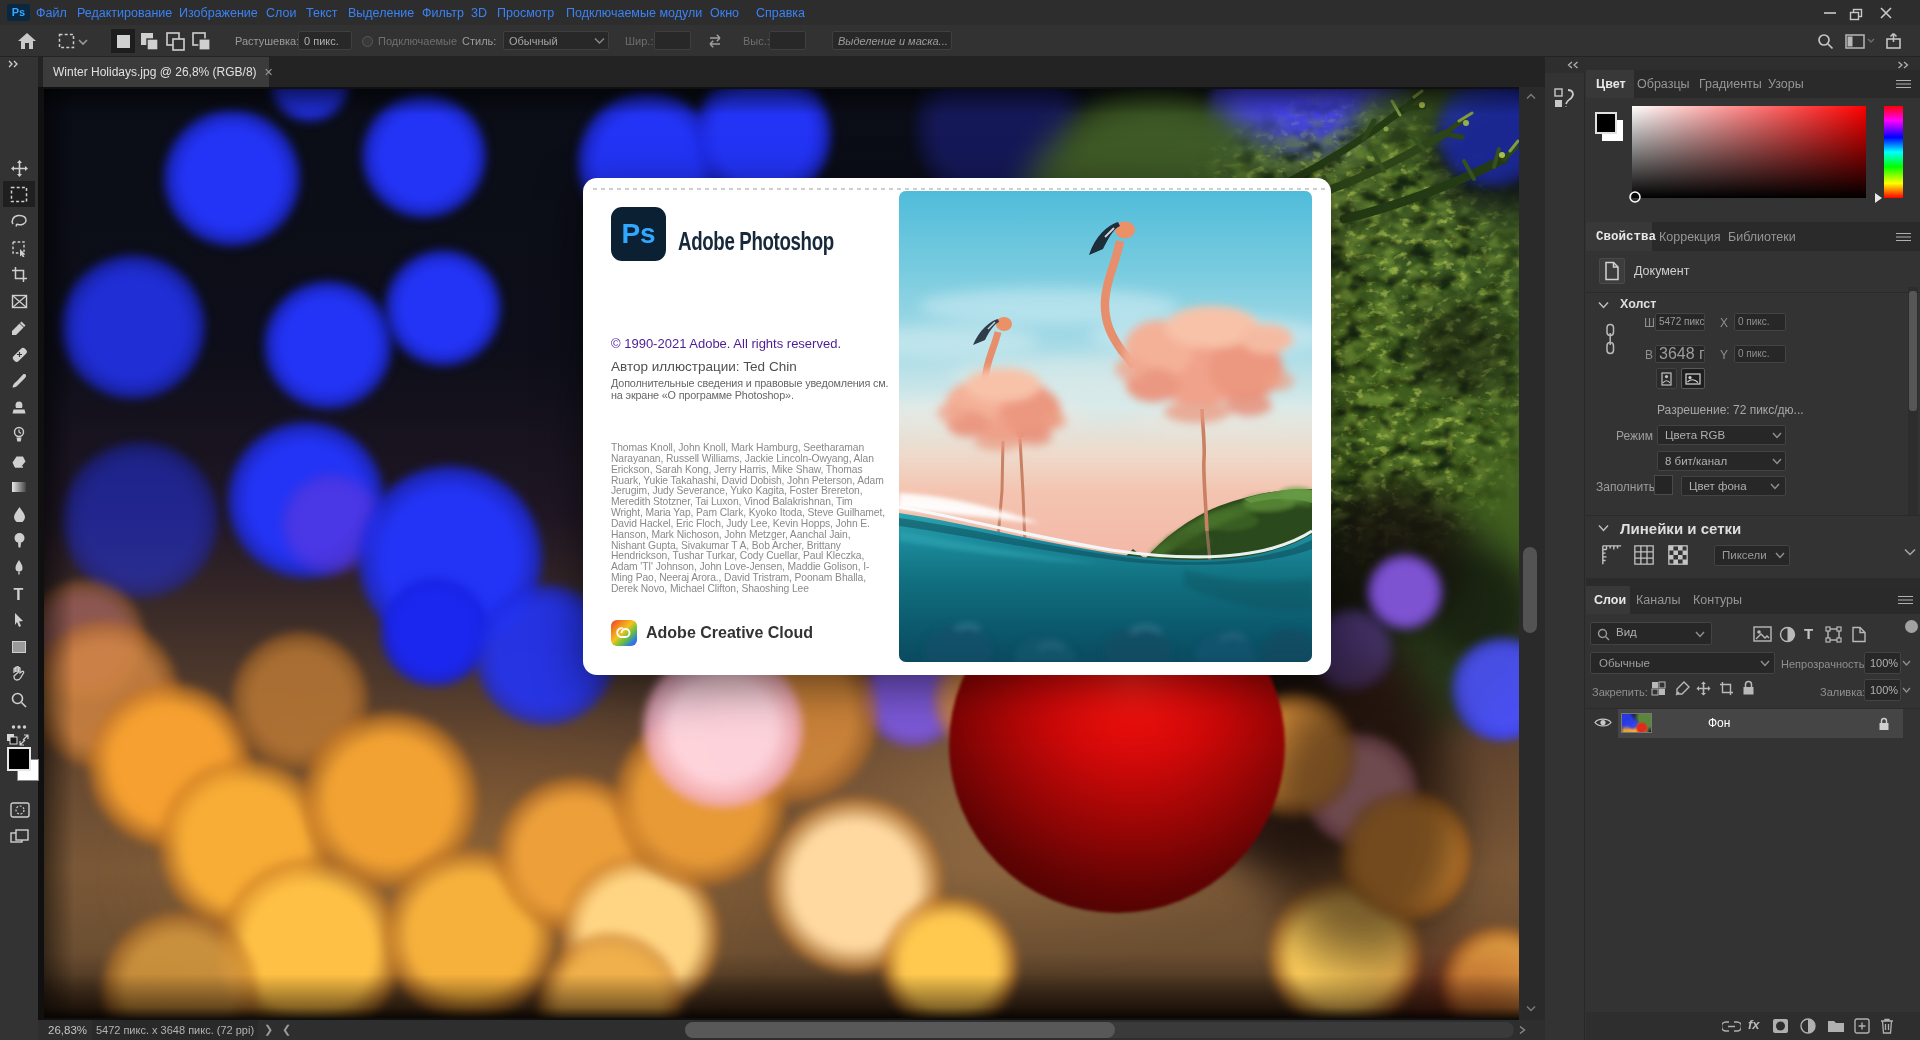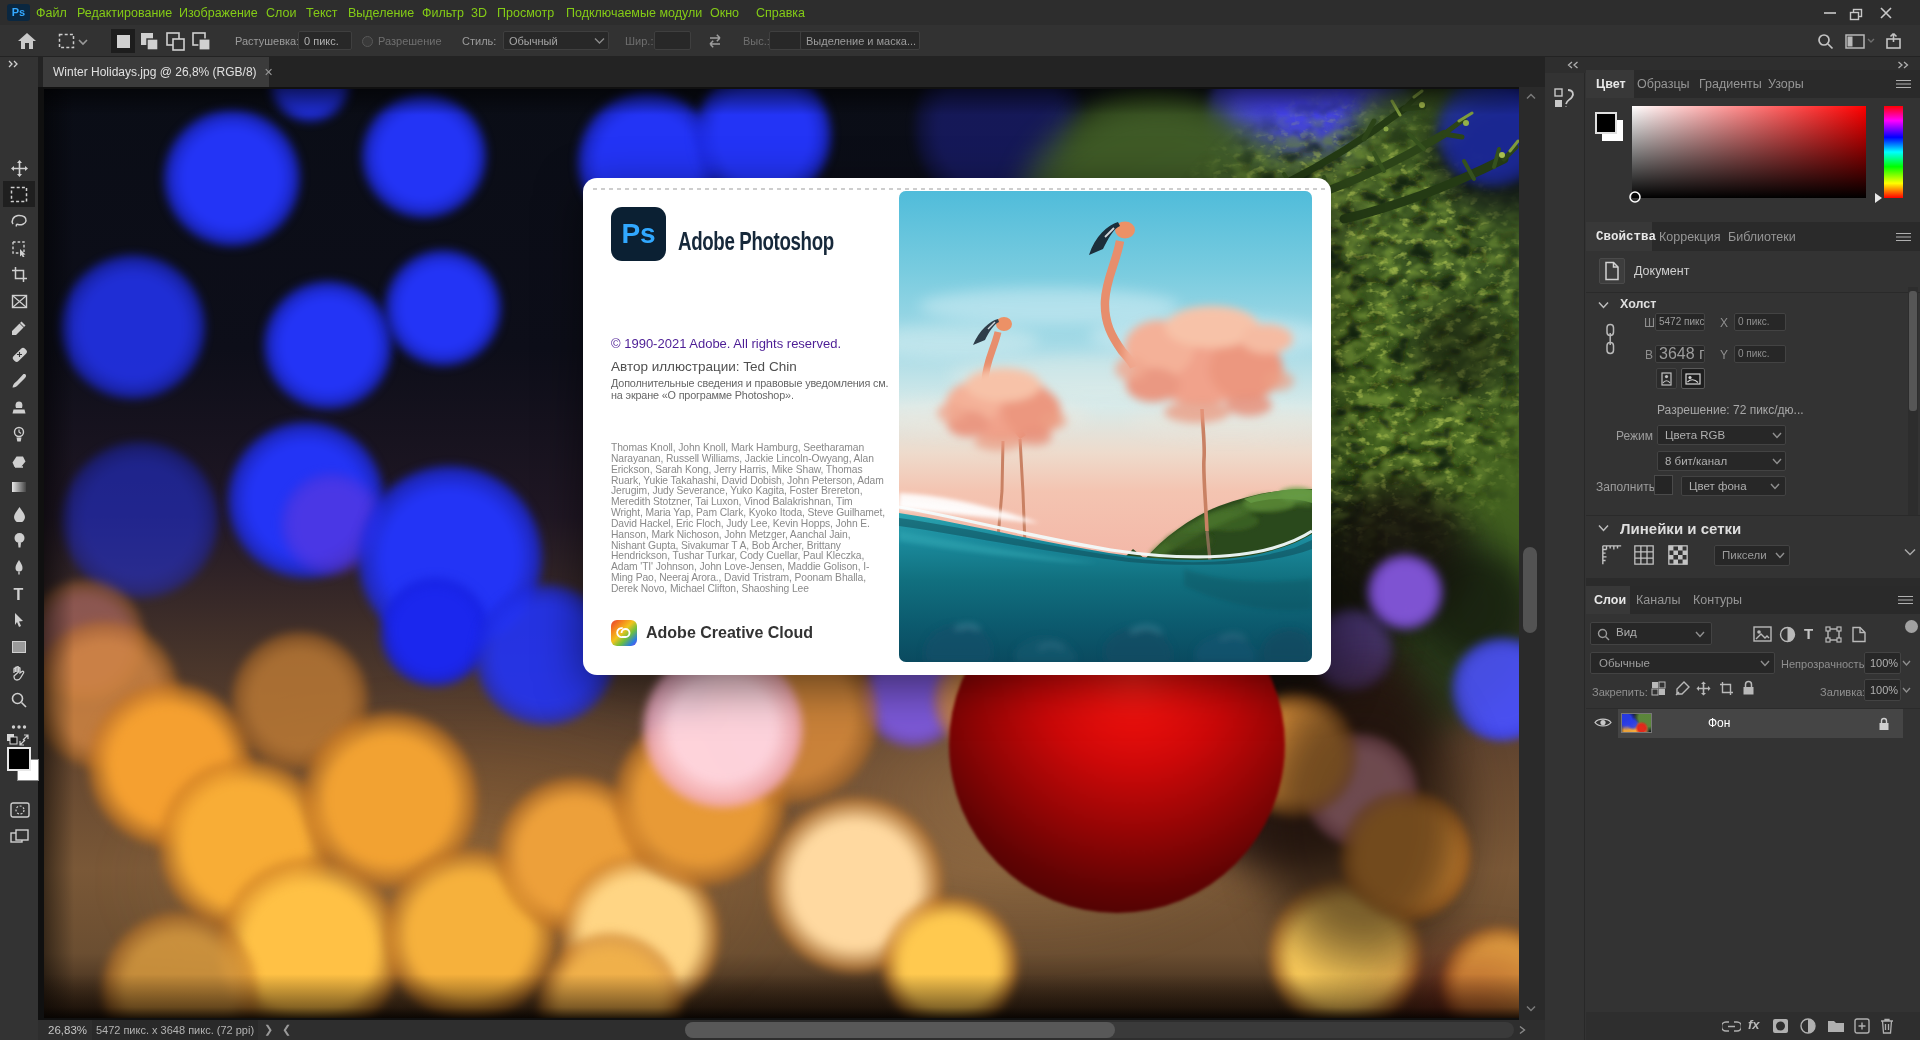--- a/index.html
+++ b/index.html
@@ -1,21 +1,21 @@
 <!DOCTYPE html>
 <html><head>
 <meta charset="utf-8">
 <style>
   * { margin:0; padding:0; box-sizing:border-box; }
   html,body { width:1920px; height:1040px; overflow:hidden; background:#323232;
     font-family:"Liberation Sans", sans-serif; }
   .abs { position:absolute; }
   #stage { position:relative; width:1920px; height:1040px; }
   #menubar { left:0; top:0; width:1920px; height:25px; background:#2d2d2d; z-index:50; }
-  #menubar .mi { position:absolute; top:0; height:25px; line-height:26px; color:#84cc16; font-size:12.5px; white-space:nowrap;text-align:center;}
+  #menubar .mi { position:absolute; top:0; height:25px; line-height:26px; color:#3b82f6; font-size:12.5px; white-space:nowrap;text-align:center;}
   #psicon { left:7px; top:4px; width:23px; height:17px; background:#0a2740; border-radius:3px;
     color:#34a9ff; font-size:11px; font-weight:bold; text-align:center; line-height:17px; }
   #optbar { left:0; top:25px; width:1920px; height:32px; background:#323232; border-bottom:1px solid #232323; z-index:49; }
   #optbar .lbl { position:absolute; color:#9b9b9b; font-size:11px; top:10px; }
   #optbar .dlbl { position:absolute; color:#6f6f6f; font-size:11px; top:10px; }
   .field { position:absolute; background:#282828; border:1px solid #3f3f3f; border-radius:2px; height:19px; top:6px; color:#b0b0b0; font-size:11px; padding:2.5px 5px; white-space:nowrap; }
   #toolbar { left:0; top:57px; width:38px; height:983px; background:#333333; z-index:40; }
   .tool { position:absolute; left:3px; width:32px; height:26px; display:flex; align-items:center; justify-content:center; }
   #tabbar { left:38px; top:57px; width:1507px; height:30px; background:#232323; z-index:30; }
   #tab1 { position:absolute; left:5px; top:0; width:226px; height:30px; background:#3b3b3b; color:#e0e0e0;
@@ -91,34 +91,34 @@
       </svg>
   <svg class="icn" style="left:192px;top:7px;" width="19" height="19" viewBox="0 0 19 19">
         <rect x="1" y="1" width="12" height="12" fill="none" stroke="#d0d0d0" stroke-width="1.6"></rect>
         <rect x="7" y="7" width="11" height="11" fill="#d0d0d0" stroke="#323232" stroke-width="1.2"></rect>
       </svg>
   <div class="lbl" style="left:235px;">Растушевка:</div>
   <div class="field" style="left:298px; width:54px;">0 пикс.</div>
   <svg class="icn" style="left:361px;top:10px;" width="13" height="13" viewBox="0 0 13 13">
         <circle cx="6.5" cy="6.5" r="5" fill="#3a3a3a" stroke="#585858"></circle>
       </svg>
-  <div class="dlbl" style="left:378px;">Разрешение</div>
+  <div class="dlbl" style="left:378px;">Подключаемые</div>
   <div class="lbl" style="left:462px;">Стиль:</div>
   <div class="field" style="left:503px; width:106px; color:#a6a6a6;">Обычный</div>
   <svg class="icn" style="left:594px;top:12px;" width="11" height="8" viewBox="0 0 11 8">
         <path d="M1 1.5 l4.5 4.5 L10 1.5" fill="none" stroke="#8a8a8a" stroke-width="1.4"></path>
       </svg>
   <div class="dlbl" style="left:625px;">Шир.:</div>
   <div class="field" style="left:654px; width:37px;"></div>
   <svg class="icn" style="left:706px;top:8px;" width="18" height="16" viewBox="0 0 18 16">
         <path d="M4 5 H14 M14 5 l-3.2-3.2 M14 5 l-3.2 3.2 M14 11 H4 M4 11 l3.2-3.2 M4 11 l3.2 3.2" fill="none" stroke="#9e9e9e" stroke-width="1.5"></path>
       </svg>
   <div class="dlbl" style="left:743px;">Выс.:</div>
   <div class="field" style="left:769px; width:37px;"></div>
-  <div class="field" style="left:800px; width:120px; text-align:left; color:#9c9c9c;">Выделение и маска...</div>
+  <div class="field" style="left:832px; width:120px; text-align:left; color:#9c9c9c;font-style:italic;">Выделение и маска...</div>
   <svg class="icn" style="left:1817px;top:8px;" width="17" height="17" viewBox="0 0 17 17">
         <circle cx="7" cy="7" r="5" fill="none" stroke="#c4c4c4" stroke-width="1.7"></circle>
         <path d="M11 11 L15.5 15.5" stroke="#c4c4c4" stroke-width="1.7"></path>
       </svg>
   <svg class="icn" style="left:1845px;top:9px;" width="30" height="15" viewBox="0 0 30 15">
         <rect x="1" y="1" width="18" height="13" fill="none" stroke="#b8b8b8" stroke-width="1.5"></rect>
         <rect x="2.5" y="2.5" width="5" height="10" fill="#b8b8b8"></rect>
         <path d="M23 5 l3 3 3-3" fill="none" stroke="#6f6f6f" stroke-width="1.4"></path>
       </svg>
   <svg class="icn" style="left:1884px;top:7px;" width="19" height="19" viewBox="0 0 19 19">

